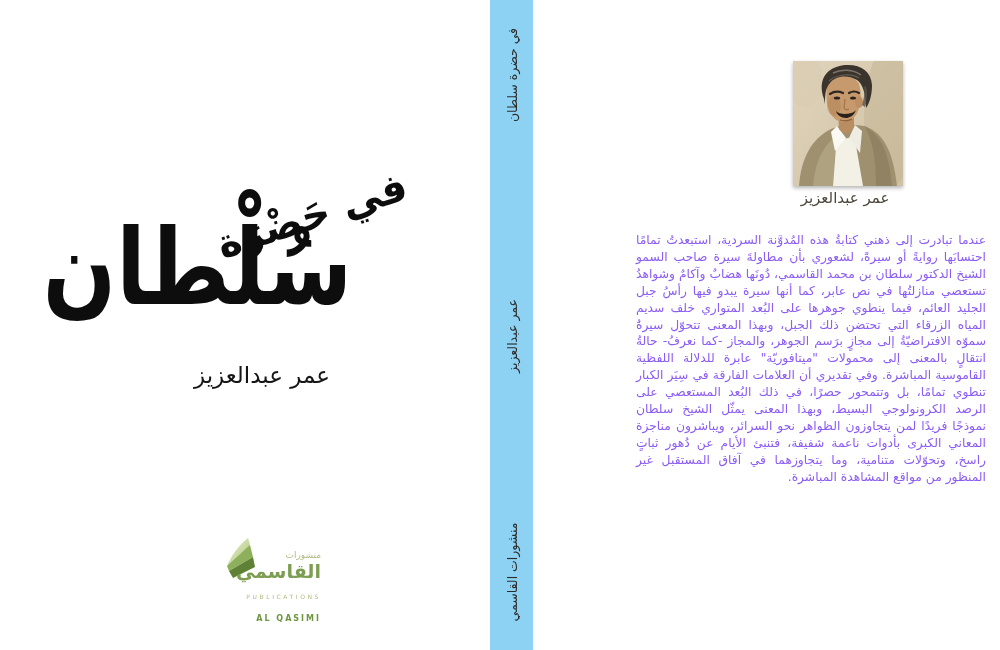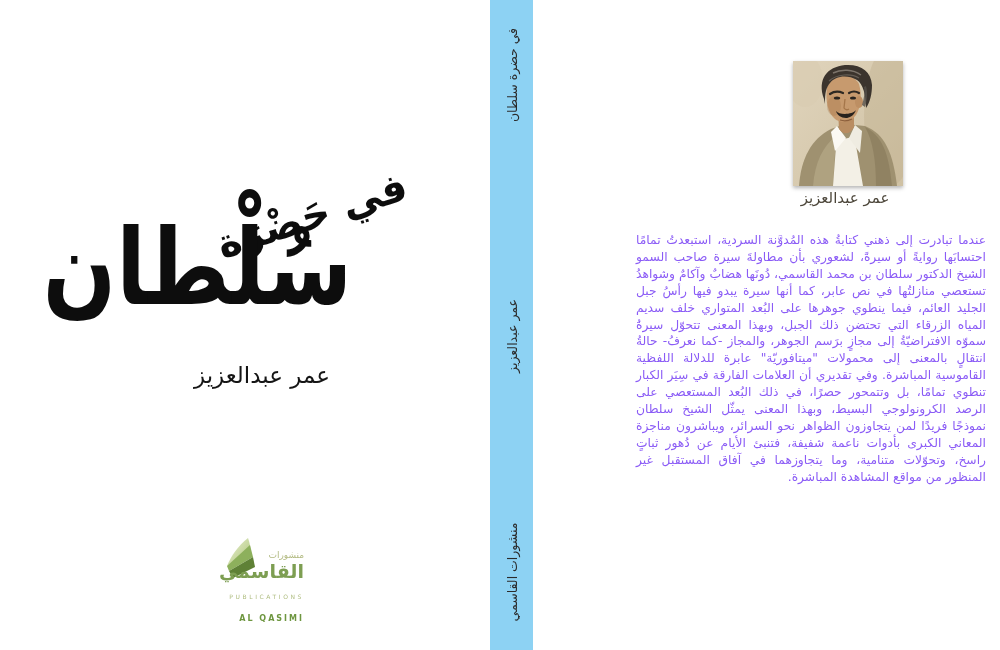--- a/index.html
+++ b/index.html
@@ -13,21 +13,21 @@
   .t1{position:absolute;right:0;top:24px;font-size:40px;font-weight:bold;
       transform:rotate(-18deg);transform-origin:center;white-space:nowrap;}
   .t2{position:absolute;right:58px;top:38px;font-size:86px;font-weight:bold;
       transform:scaleY(1.22);transform-origin:top right;white-space:nowrap;letter-spacing:2px;}
   .front-author{position:absolute;left:142px;top:362px;width:240px;text-align:center;
       font-size:23px;color:#151515;letter-spacing:1px;}
 
   
   .publisher-logo{position:absolute;left:196px;top:538px;width:150px;height:80px;}
   .logo-mark{position:absolute;left:22px;top:0px;width:46px;height:44px;}
-  .logo-row{position:absolute;right:42px;text-align:right;white-space:nowrap;line-height:1;}
+  .logo-row{position:absolute;right:25px;text-align:right;white-space:nowrap;line-height:1;}
   .lr-ar-small{top:13px;font-size:9px;color:#b2ba81;}
   .lr-ar-large{top:24px;font-size:19px;font-weight:bold;color:#7d9e52;}
   .lr-en1{top:45px;font-size:8px;font-weight:bold;letter-spacing:2px;color:#6e9640;margin-top:32px;}
   .lr-en2{top:56px;font-size:6px;letter-spacing:2.6px;color:#aebc7f;}
 
   
   .spine{left:490px;width:43px;background:#8DD2F3;}
   .spine-text{position:absolute;left:50%;white-space:nowrap;font-size:12.5px;color:#2b2b2b;
       transform:translate(-50%,-50%) rotate(-90deg);}
   .spine-title{top:75px;}

